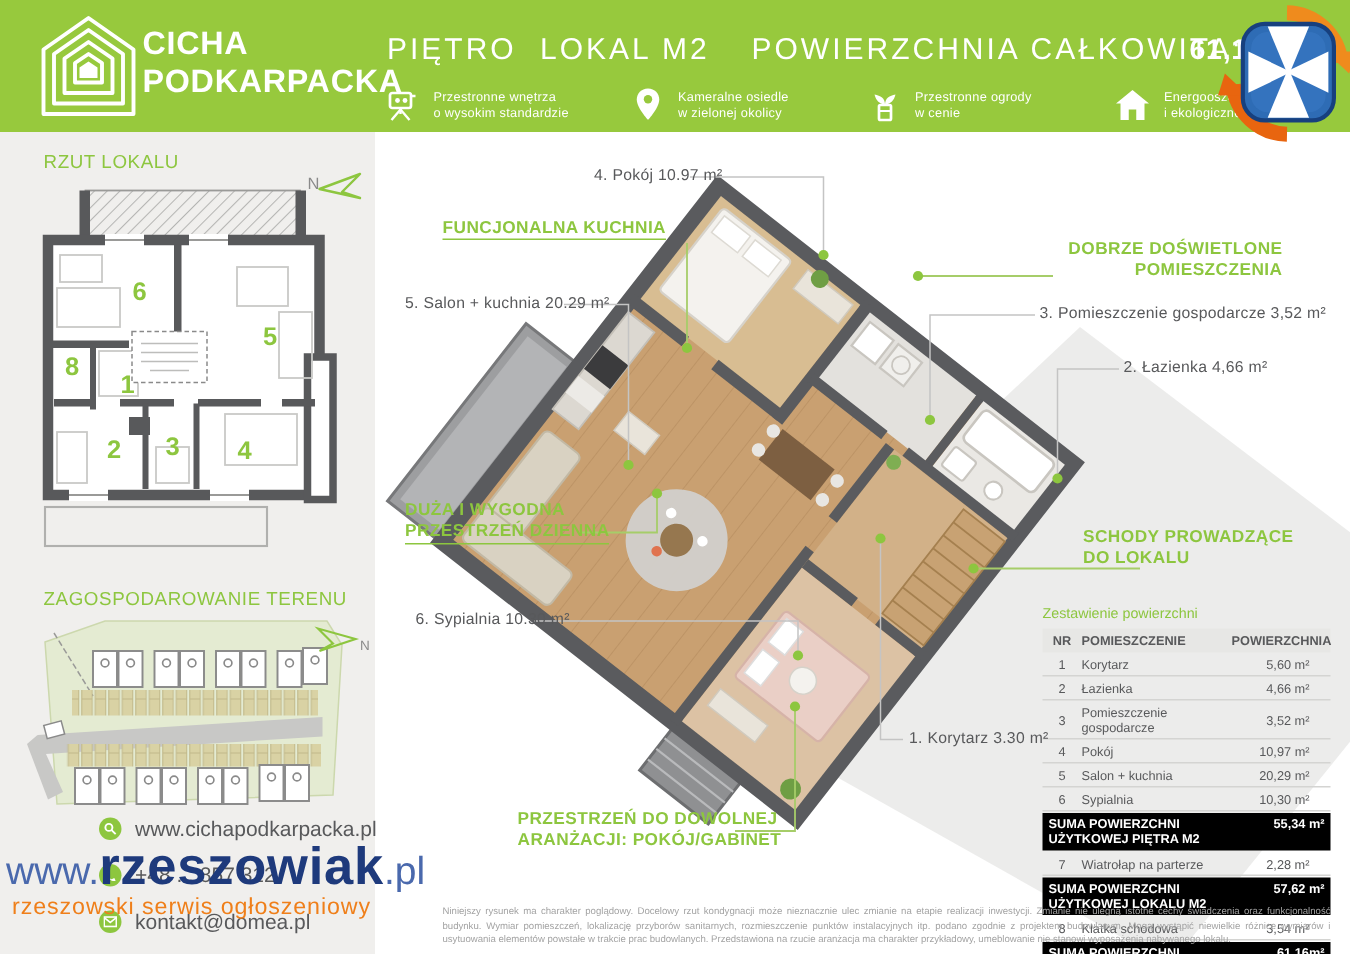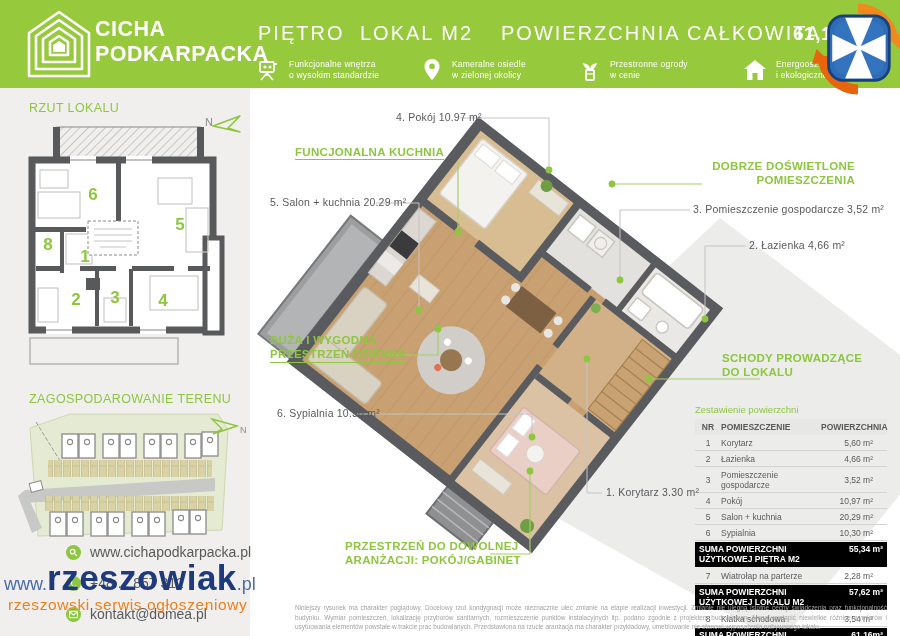--- a/index.html
+++ b/index.html
@@ -34,21 +34,21 @@
   .thead{background:#e7e7e5;border-bottom:none;font-weight:bold;padding:3px 0;}
   .c-nr{width:26px;text-align:center;flex:0 0 26px;}
   .c-name{flex:1;}
   .c-val{width:52px;text-align:right;flex:0 0 52px;padding-right:14px;}
   .tsum{display:flex;background:#000000;color:#fff;font-weight:bold;padding:3px 4px;margin:1px 0;border-bottom:none;line-height:9.5px;}
   .tsum .s-lab{flex:1;}
   .tsum .s-val{width:48px;text-align:right;flex:0 0 48px;}
 
   
   .watermark{left:4px;top:560px;width:300px;z-index:20;line-height:36px;white-space:nowrap;}
-  .wm-www{color:#4a69ad;font-size:18px;}
+  .wm-www{color:#4a69ad;font-size:26px;}
   .wm-name{color:#1e3a7c;font-size:35px;font-weight:bold;letter-spacing:.5px;}
   .wm-sub{left:8px;top:596px;color:#ef7f1a;font-size:15.5px;letter-spacing:.6px;z-index:20;white-space:nowrap;}
 
   .disclaimer{left:295px;top:603px;width:592px;color:#a3a3a3;font-size:6.4px;line-height:9.5px;text-align:justify;z-index:3;}
   .badge{left:812px;top:2px;width:92px;height:94px;z-index:21;}
 </style>
 </head>
 <body>
 
 <div class="abs header">
@@ -75,21 +75,21 @@
     <svg width="26" height="26" viewBox="0 0 26 26">
       <rect x="5" y="5" width="14" height="10" rx="1.5" fill="none" stroke="#fff" stroke-width="1.8"></rect>
       <circle cx="10" cy="10" r="1.6" fill="#fff"></circle>
         <circle cx="15" cy="10" r="1.6" fill="#fff"></circle>
       <line x1="12" y1="15" x2="12" y2="19" stroke="#fff" stroke-width="1.6"></line>
       <line x1="12" y1="16" x2="6" y2="23" stroke="#fff" stroke-width="1.6"></line>
       <line x1="12" y1="16" x2="18" y2="23" stroke="#fff" stroke-width="1.6"></line>
       <line x1="19" y1="7" x2="22" y2="7" stroke="#fff" stroke-width="1.8"></line>
     </svg>
     <div class="ftxt">
-        <div>Funkcjonalne wnętrza</div>
+        <div>Przestronne wnętrza</div>
         <div>o wysokim standardzie</div>
       </div>
   </div>
 
   <div class="abs feature" style="left:420px">
     <svg width="24" height="26" viewBox="0 0 24 26">
       <path d="M12 2 C7.5 2 4.5 5.4 4.5 9.4 C4.5 15 12 23 12 23 C12 23 19.5 15 19.5 9.4 C19.5 5.4 16.5 2 12 2 Z" fill="#fff"></path>
       <circle cx="12" cy="9.2" r="2.8" fill="#97c93d"></circle>
     </svg>
     <div class="ftxt">

